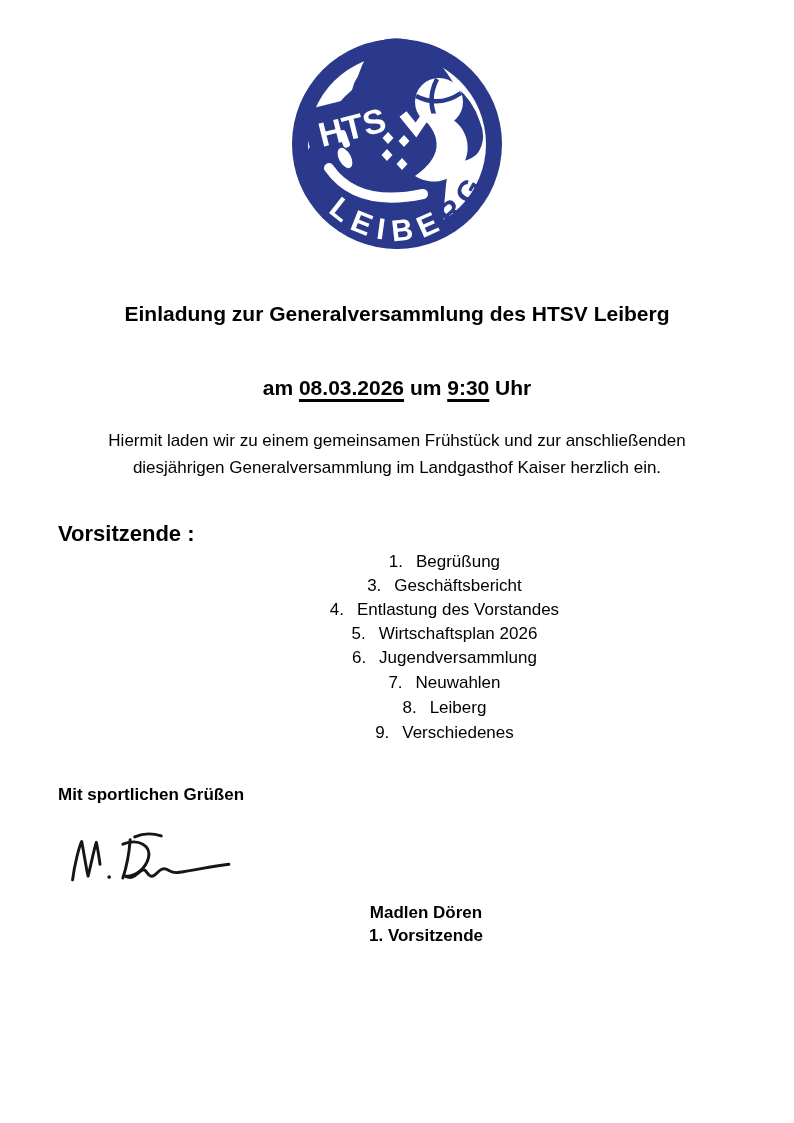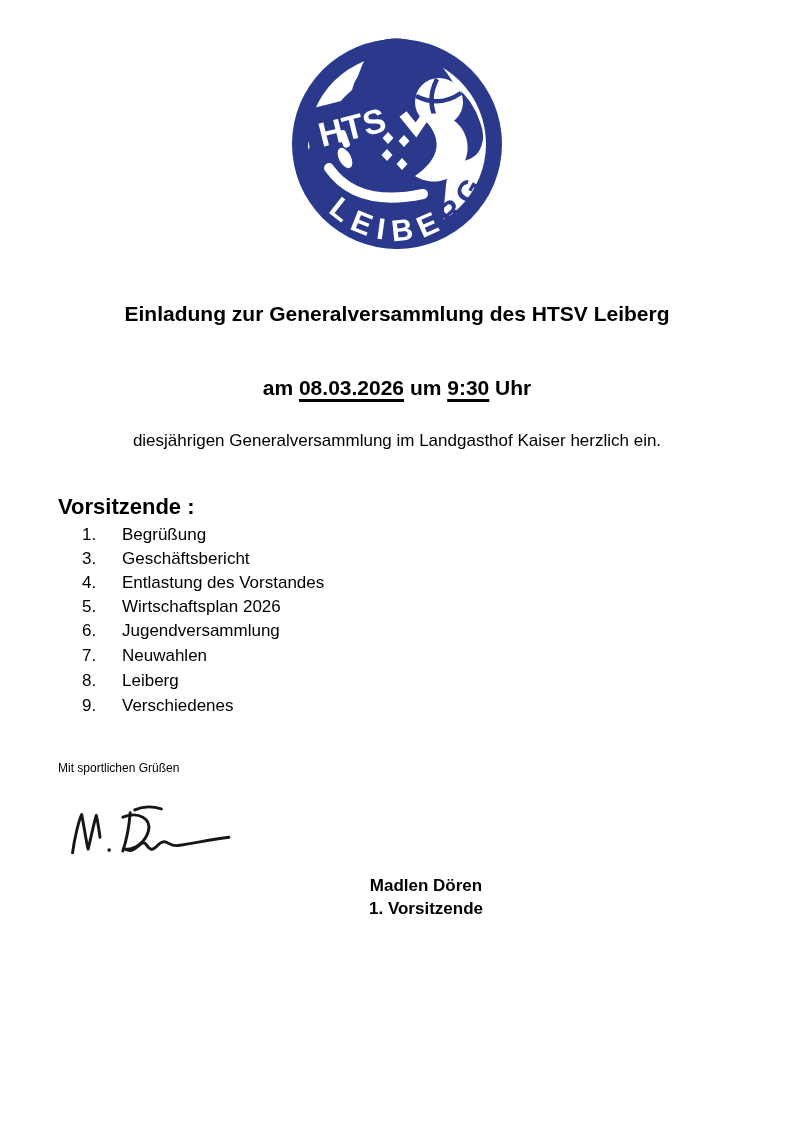--- a/index.html
+++ b/index.html
@@ -24,27 +24,27 @@
   .title{margin:9px 0 0;text-align:center;font-size:21px;line-height:29px;font-weight:bold;}
   .tline{display:block;margin-top:45px;}
   .u{text-decoration:underline;text-decoration-thickness:2.5px;text-underline-offset:4px;}
 
   
   .intro{margin:25px 0 0;text-align:center;font-size:17px;line-height:27px;font-weight:normal;}
   .iline{display:block;}
 
   
   .agenda-heading{margin:40px 0 0 58px;font-size:22px;line-height:25px;font-weight:bold;}
-  .agenda-list{margin:4px 0 0 82px;font-size:17px;}
+  .agenda-list{margin:4px 0 0 82px;font-size:17px;text-align:center;}
   .agenda-item{line-height:24px;}
   .agenda-item.gap{margin-top:1px;}
   .agenda-item .num{display:inline-block;width:40px;}
 
   
-  .salutation{margin:40px 16px 0 58px;font-size:12px;line-height:20px;font-weight:normal;}
+  .salutation{margin:40px 16px 0 58px;font-size:17px;line-height:20px;font-weight:bold;}
   .signature-wrap{margin:20px 0 0 58px;height:64px;}
   .signature-wrap svg{display:block;}
   .sig path{fill:none;stroke:#161616;stroke-width:3.2;stroke-linecap:round;stroke-linejoin:round;}
   .sign-name{margin:12px 0 0 58px;font-size:17px;line-height:23px;font-weight:bold;}
   .sline{display:block;text-align:center;}
 </style>
 </head>
 <body>
 
 <div class="page">
@@ -96,20 +96,21 @@
       </text>
     </svg>
   </div>
 
   <h1 class="title">
     <span class="tline">Einladung zur Generalversammlung des HTSV Leiberg</span>
     <span class="tline"><span>am </span><span class="u">08.03.2026</span><span> um </span><span class="u">9:30</span><span> Uhr</span></span>
   </h1>
 
   <p class="intro">
+    <span class="iline">Hiermit laden wir zu einem gemeinsamen Frühstück und zur anschließenden</span>
     <span class="iline">diesjährigen Generalversammlung im Landgasthof Kaiser herzlich ein.</span>
   </p>
 
   <h2 class="agenda-heading">Vorsitzende :</h2>
   <div class="agenda-list">
     <div class="agenda-item"><span class="num">1.</span><span>Begrüßung</span></div>
     <div class="agenda-item"><span class="num">3.</span><span>Geschäftsbericht</span></div>
     <div class="agenda-item"><span class="num">4.</span><span>Entlastung des Vorstandes</span></div>
     <div class="agenda-item"><span class="num">5.</span><span>Wirtschaftsplan 2026</span></div>
     <div class="agenda-item"><span class="num">6.</span><span>Jugendversammlung</span></div>

